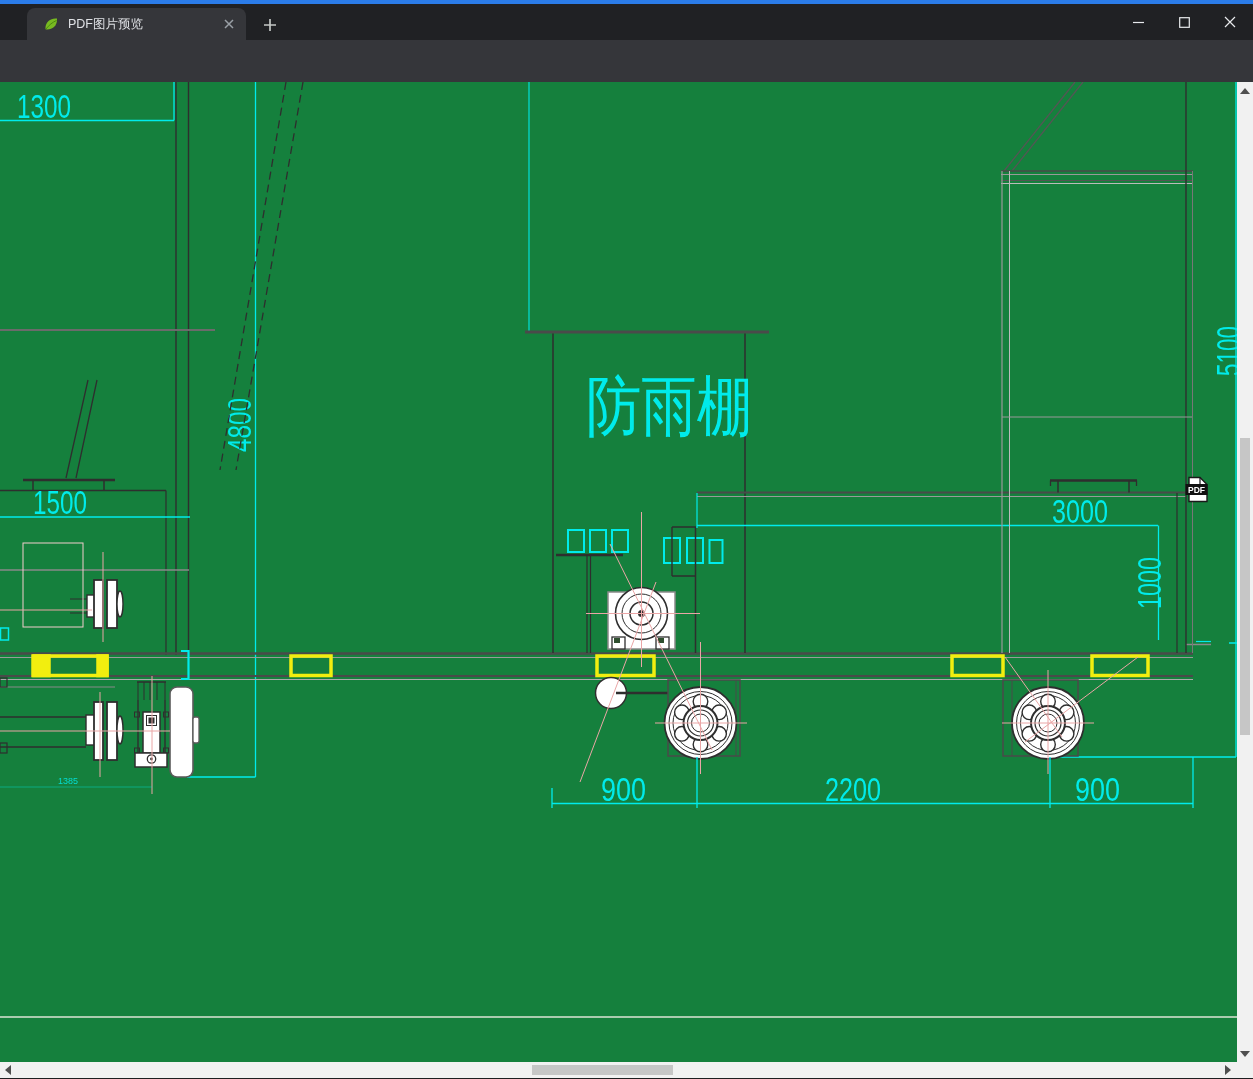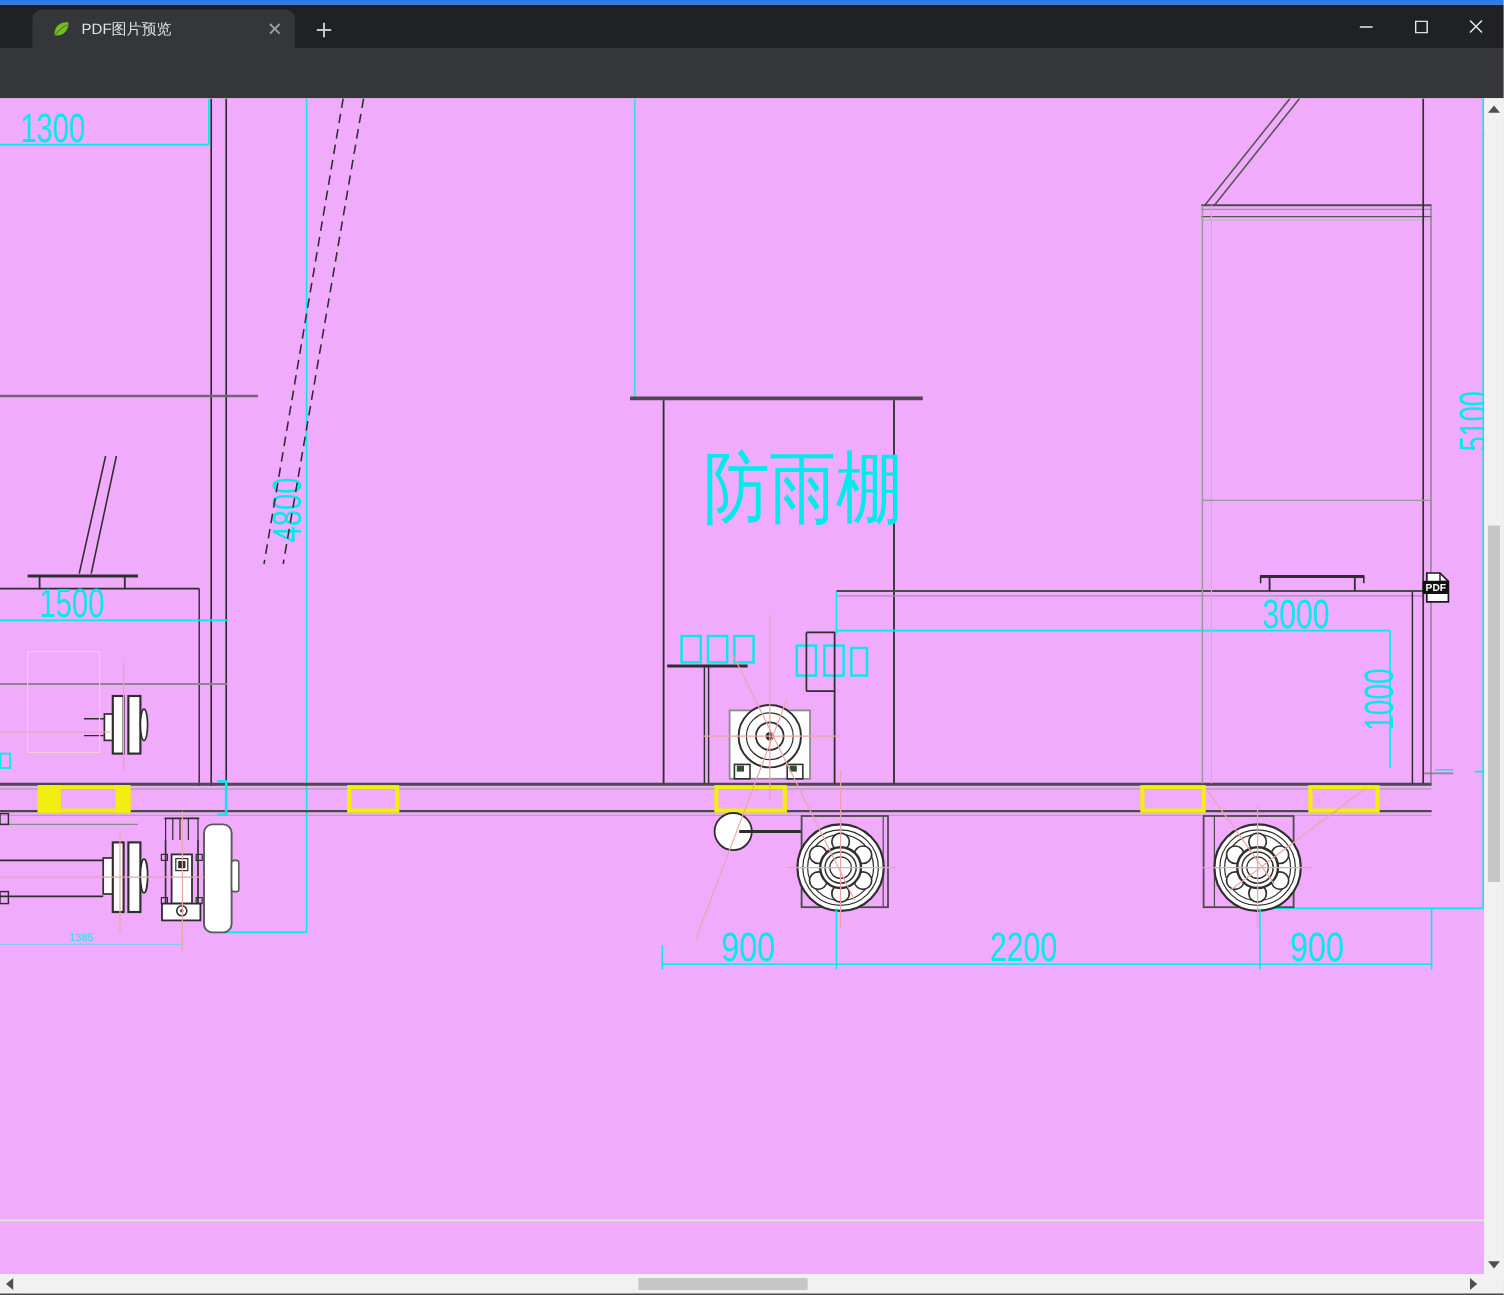--- a/index.html
+++ b/index.html
@@ -31,21 +31,21 @@
     display:flex; align-items:center; padding:0 12px; gap:9px;
   }
   .url-text { flex:1; font-size:13.5px; color:#9aa0a6; white-space:nowrap; overflow:hidden; }
   .url-text .host { color:#e8eaed; }
   .ext { position:absolute; top:52px; width:18px; height:18px; }
   .ext-sep { position:absolute; left:1176px; top:51px; width:1px; height:20px; background:#55595d; }
   .avatar { position:absolute; left:1186px; top:50px; width:22px; height:22px; }
   .menu-btn { position:absolute; left:1217px; top:47px; width:27px; height:27px;
     border:1.5px solid #697075; border-radius:50%; display:flex; align-items:center; justify-content:center; background:none; }
   
-  .content { position:absolute; left:0; top:82px; width:1237px; height:980px; background:#f0abfc; }
+  .content { position:absolute; left:0; top:82px; width:1237px; height:980px; background:#15803d; }
   .cad text { font-family:"Liberation Sans", sans-serif; }
   .dim { fill:#00ebeb; }
   
   .vsb { position:absolute; right:0; top:82px; width:16px; height:980px; background:#f1f1f1; }
   .vsb-thumb { position:absolute; left:3px; top:356px; width:10px; height:297px; background:#c6c6c6; }
   .sb-btn { position:absolute; background:#f1f1f1; border:none; }
   .tri { width:0; height:0; position:absolute; }
   .tri-up   { left:3px; top:6px;  border:5px solid transparent; border-bottom:6px solid #4f4f4f; border-top:0; }
   .tri-down { left:3px; top:6px;  border:5px solid transparent; border-top:6px solid #4f4f4f; border-bottom:0; }
   .tri-left { left:5px; top:3px;  border:5px solid transparent; border-right:6px solid #4f4f4f; border-left:0; }

